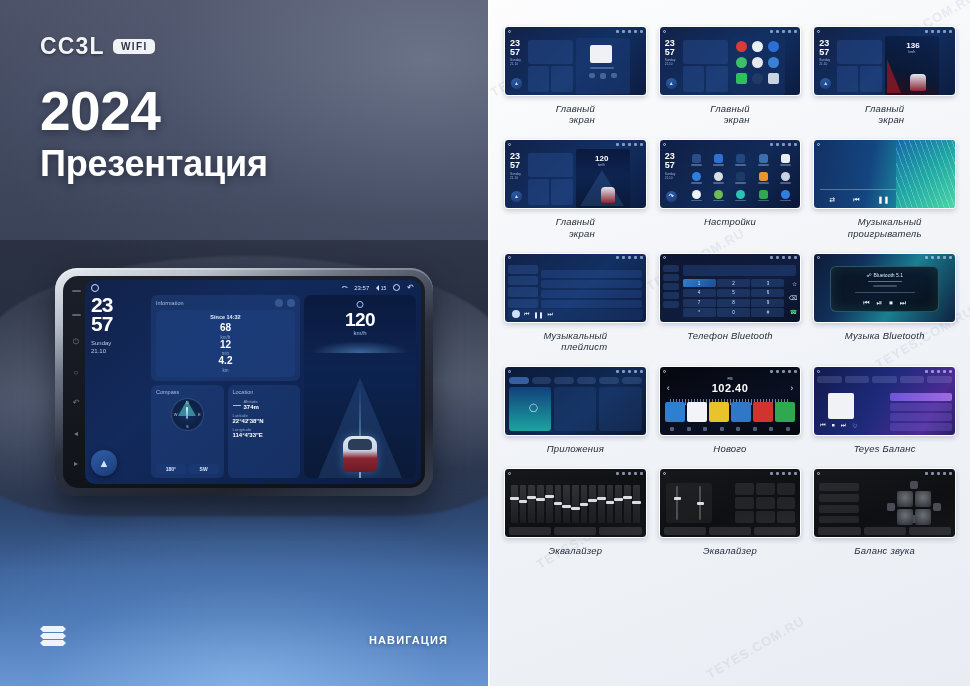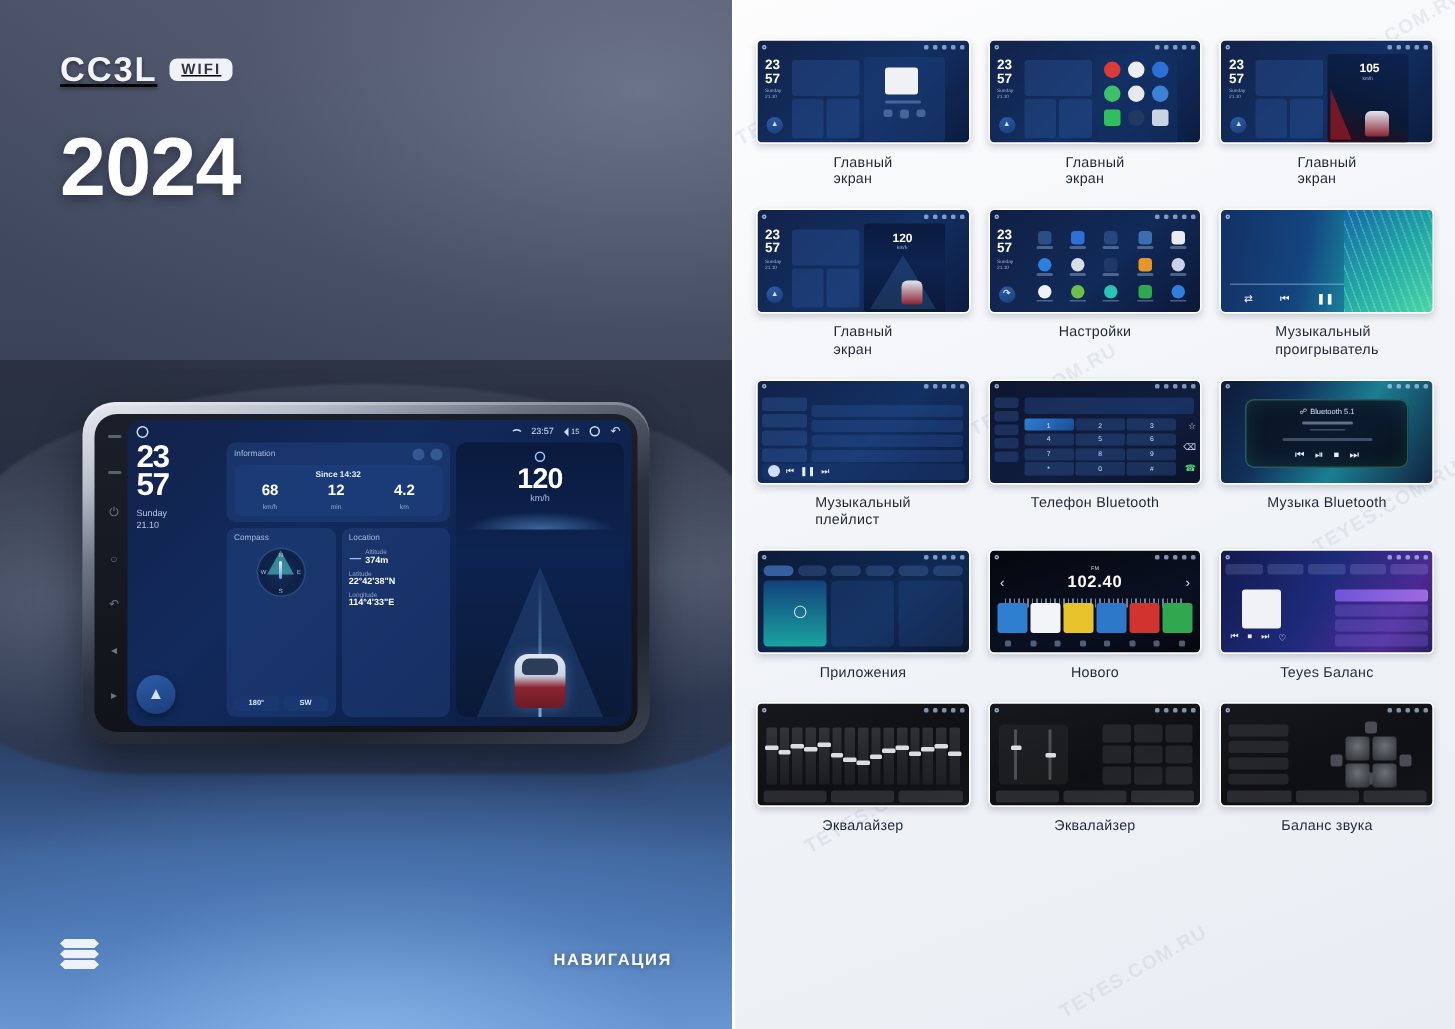--- a/index.html
+++ b/index.html
@@ -30,21 +30,21 @@
     position:absolute; left:-20%; bottom:-22%; width:140%; height:48%;
     background:radial-gradient(ellipse at 50% 55%, rgba(150,195,245,.55) 0%, rgba(90,140,205,.30) 42%, rgba(40,70,120,0) 72%);
     pointer-events:none;
   }
   .hero-dashshade {
     position:absolute; left:0; top:240px; width:100%; height:330px;
     background:linear-gradient(180deg, rgba(20,24,36,.42) 0%, rgba(26,32,48,.55) 40%, rgba(30,40,62,.25) 85%, rgba(0,0,0,0) 100%);
     pointer-events:none;
   }
 
-  .logo-row { position:absolute; left:40px; top:33px; display:flex; align-items:center; gap:8px;text-decoration:underline; }
+  .logo-row { position:absolute; left:40px; top:33px; display:flex; align-items:center; gap:8px; }
   .logo-text {
     color:#f2f4f8; font-size:23px; font-weight:bold; letter-spacing:1.2px;
     text-shadow:0 1px 3px rgba(0,0,0,.45);
   }
   .logo-badge {
     background:#f0f2f6; color:#2f3646; font-size:10px; font-weight:bold;
     letter-spacing:1.4px; padding:2.5px 7px 2px 8px; border-radius:5px;
     line-height:1;
     text-align:center;
   }
@@ -120,21 +120,21 @@
   }
   .nav-orb b { color:#cfe3ff; font-size:11px; line-height:11px; }
 
   .col-mid { flex:1; display:flex; flex-direction:column; gap:4px; }
   .card { background:rgba(40,78,146,.34); border-radius:6px; padding:4px 5px; }
   .card-hd { display:flex; align-items:center; justify-content:space-between; font-size:5.5px; color:#a9bde0; }
   .card-hd .hbtns { display:flex; gap:4px; }
   .hbtn { width:8px;height:8px;border-radius:50%;background:rgba(120,165,235,.30); }
   .info-box { margin-top:3px; background:rgba(30,66,134,.45); border-radius:5px; padding:4px 2px 4px; }
   .info-since { text-align:center; font-size:5.5px; font-weight:bold; color:#e4edff; }
-  .info-stats { display:flex; justify-content:space-around; margin-top:3px; }
+  .info-stats { display:flex; justify-content:space-around; margin-top:3px;flex-direction:column; }
   .stat { text-align:center; }
   .stat b { display:block; font-size:10px; color:#ffffff; font-weight:bold; line-height:1; }
   .stat span { display:block; font-size:4.5px; color:#92a9d2; margin-top:1.5px; }
 
   .row2 { display:flex; gap:4px; flex:1; }
   .cmp, .loc { background:rgba(40,78,146,.34); border-radius:6px; padding:4px 5px; flex:1; display:flex; flex-direction:column; }
   .cmp-title,.loc-title { font-size:5.5px; color:#a9bde0; }
   .dial {
     margin:3px auto 0; width:33px; height:33px; border-radius:50%;
     background:radial-gradient(circle at 50% 50%, #14305f 0%, #0e2044 60%, #1a3a70 100%);
@@ -206,21 +206,21 @@
         letter-spacing:1px; transform:rotate(-30deg); pointer-events:none; white-space:nowrap; }
   .grid { position:relative; display:grid; grid-template-columns:repeat(3,1fr);
           gap:14px 12px; z-index:2; }
   .cell { display:flex; flex-direction:column; align-items:center; }
   .thumb {
     width:100%; height:70px; border-radius:4px; overflow:hidden; position:relative;
     background:#0d1b3c;
     box-shadow:0 2px 5px rgba(40,55,85,.22);
     border:1.5px solid #ffffff;
   }
-  .caption { margin-top:7px; text-align:left; font-size:9.5px; color:#1e2835; line-height:1.18; letter-spacing:.2px; }
+  .caption { margin-top:7px; text-align:right; font-size:9.5px; color:#1e2835; line-height:1.18; letter-spacing:.2px;font-style:italic; }
 
   
   .t-bar { position:absolute; top:0; left:0; right:0; height:8px; display:flex;
            align-items:center; justify-content:space-between; padding:0 3px; }
   .t-dot { width:3px;height:3px;border:.7px solid rgba(190,215,255,.8); border-radius:50%; }
   .t-icons { display:flex; gap:3px; align-items:center; }
   .t-icons i { width:3px;height:3px;background:rgba(190,215,255,.65); border-radius:1px; display:block;}
   .t-clock { position:absolute; left:5px; top:12px; color:#fff; font-size:9px; font-weight:bold; line-height:.95; }
   .t-clock small { display:block; font-size:3.2px; font-weight:normal; color:#9db4dc; margin-top:2px; line-height:1.3; }
   .t-orb { position:absolute; left:6px; bottom:6px; width:11px;height:11px;border-radius:50%;
@@ -335,20 +335,21 @@
     <div class="hero-dashshade"></div>
     <div class="hero-glowbottom"></div>
 
     <div class="logo-row">
       <span class="logo-text">CC3L</span>
       <span class="logo-badge">WIFI</span>
     </div>
 
     <div class="hero-title">
       <span class="hero-year">2024</span>
+      <span class="hero-l1">Презентация</span>
     </div>
 
     <div class="carwrap">
       <div class="dash-bg"></div>
 
       <div class="unit-bezel">
         <div class="unit-inner">
 
           <div class="unit-sidekeys">
             <span class="skey dash"></span>
@@ -566,21 +567,21 @@
               </span>
             </div>
           <div class="t-clock">23<br>57<small>Sunday<br>21.10</small></div>
           <span class="t-orb">
               <b>▲</b>
             </span>
           <span class="t-card" style="left:23px;top:13px;width:45px;height:24px;"></span>
           <span class="t-card" style="left:23px;top:39px;width:21px;height:26px;"></span>
           <span class="t-card" style="left:46px;top:39px;width:22px;height:26px;"></span>
           <span class="t-card" style="left:71px;top:9px;width:54px;height:59px;background:linear-gradient(200deg,#0d2350,#0a1936 60%,#2d0b16);"></span>
-          <span style="position:absolute;left:92px;top:14px;color:#fff;font-size:8px;font-weight:bold;">105</span>
+          <span style="position:absolute;left:92px;top:14px;color:#fff;font-size:8px;font-weight:bold;">136</span>
           <span style="position:absolute;left:94px;top:23px;color:#9fc0ee;font-size:3.2px;">km/h</span>
           <span style="position:absolute;left:73px;bottom:2px;width:0;height:0;border-left:0;border-right:14px solid transparent;border-bottom:34px solid rgba(190,30,40,.55);"></span>
           <span style="position:absolute;left:96px;bottom:4px;width:16px;height:17px;border-radius:4px 4px 2px 2px;background:linear-gradient(180deg,#dfe7f2,#8c2431);"></span>
         </div>
         <div class="caption">Главный<br>экран</div>
       </div>
 
       <div class="cell">
         <div class="thumb grad-home">
           <div class="t-bar">

